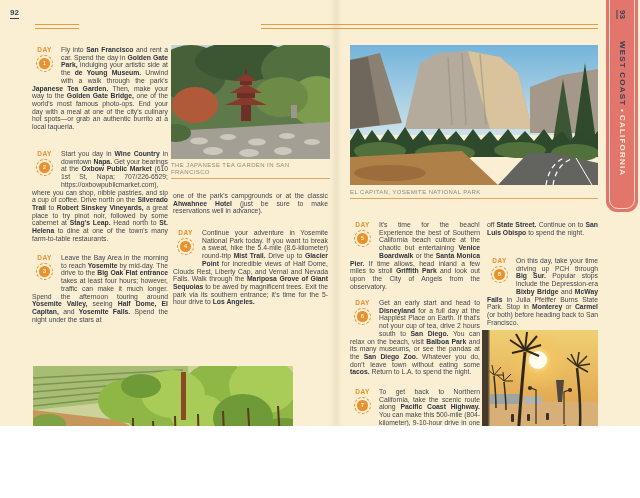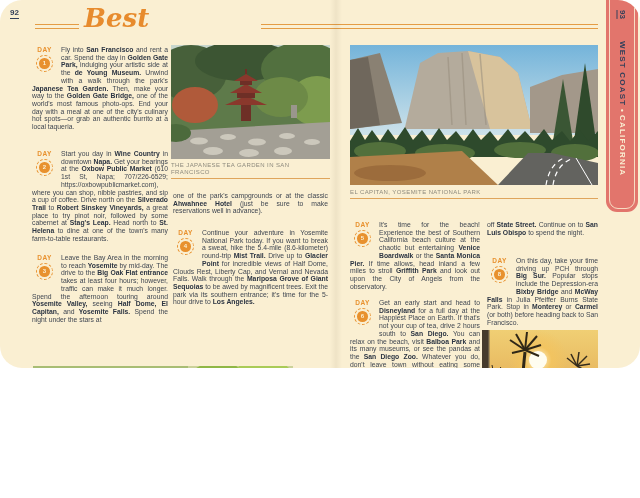--- a/index.html
+++ b/index.html
@@ -1,21 +1,20 @@
 <!DOCTYPE html>
 <html><head>
 <meta charset="utf-8">
 <style>
   html,body{margin:0;padding:0;}
   #canvas{
-    position:relative;width:640px;height:368px;overflow:hidden;
+    position:relative;width:640px;height:426px;overflow:hidden;
     background:#FAEFD2;
     font-family:"Liberation Sans",sans-serif;
     color:#3f4651;
-    border-radius:22px;
   }
   .abs{position:absolute;}
   
   .pageno{font-size:8px;font-weight:bold;color:#34405A;border-bottom:1px solid #34405A;padding-bottom:1px;}
   .best{font-family:"DejaVu Serif",serif;font-style:italic;font-weight:bold;font-size:26px;color:#E78B2D;line-height:1;}
   .roadtrip{font-size:21px;font-weight:bold;color:#33415E;letter-spacing:3px;line-height:1;}
   .rule{height:3px;border-top:1px solid #E49C44;border-bottom:1px solid #E49C44;}
   
   .day{font-size:6.8px;line-height:7.7px;text-align:justify;}
   .day .badge{float:left;width:25px;height:31px;margin-right:4px;text-align:center;}
@@ -47,21 +46,20 @@
   .tab-chapter{color:#FAEFD2;}
   .fold{left:330px;top:0;width:12px;height:498px;background:linear-gradient(90deg,rgba(90,70,40,0) 0%,rgba(90,70,40,.07) 50%,rgba(90,70,40,0) 100%);}
 </style>
 </head>
 <body>
 
 <div id="canvas">
 
   <span class="abs pageno" style="left:10px;top:8px;">92</span>
   <div class="abs rule" style="left:35px;top:24px;width:44px;"></div>
-  <span class="abs best" style="left:84px;top:5px;">Best</span>
   <div class="abs rule" style="left:261px;top:24px;width:337px;"></div>
   <div class="abs fold"></div>
 
   <div class="abs day" style="left:32px;top:46px;width:136px;">
     <span class="badge">
       <span class="day-word">DAY</span>
       <span class="circle-out">
           <i class="circle-in">1</i>
         </span>
     </span><span>Fly into <b>San Francisco</b> and rent a car. Spend the day in <b>Golden Gate Park,</b> indulging your artistic side at the <b>de Young Museum.</b> Unwind with a walk through the park's <b>Japanese Tea Garden.</b> Then, make your way to the <b>Golden Gate Bridge,</b> one of the world's most famous photo-ops. End your day with a meal at one of the city's culinary hot spots—or grab an authentic burrito at a local taqueria.</span>

